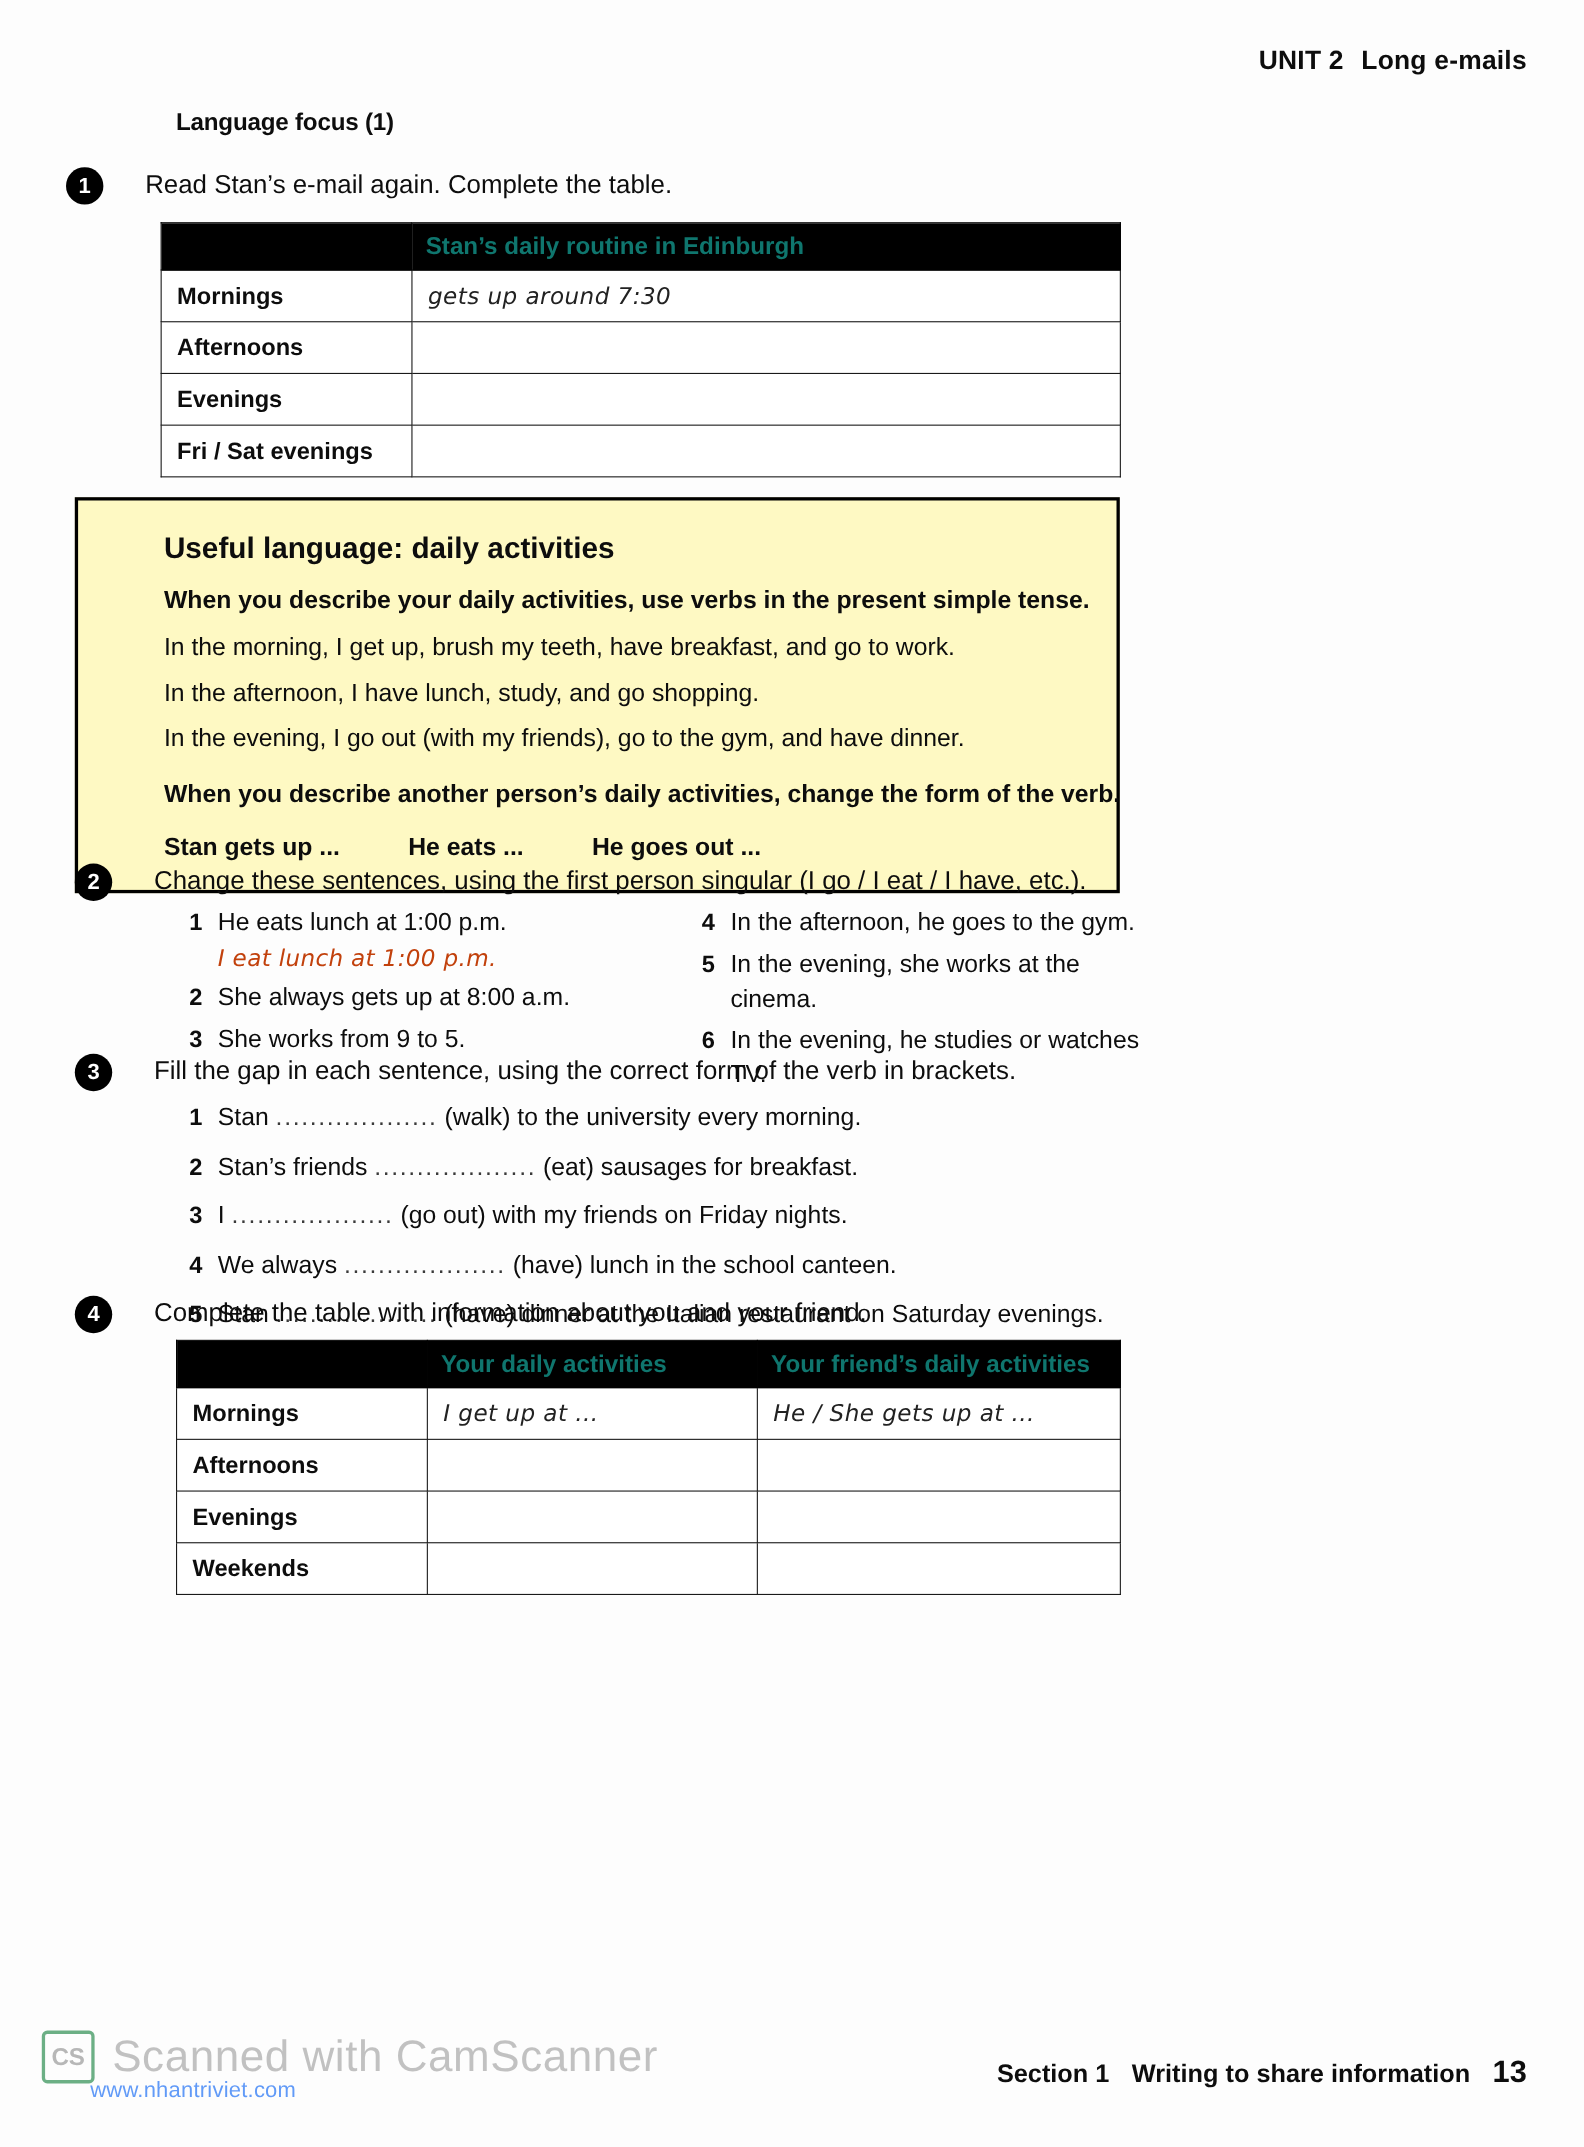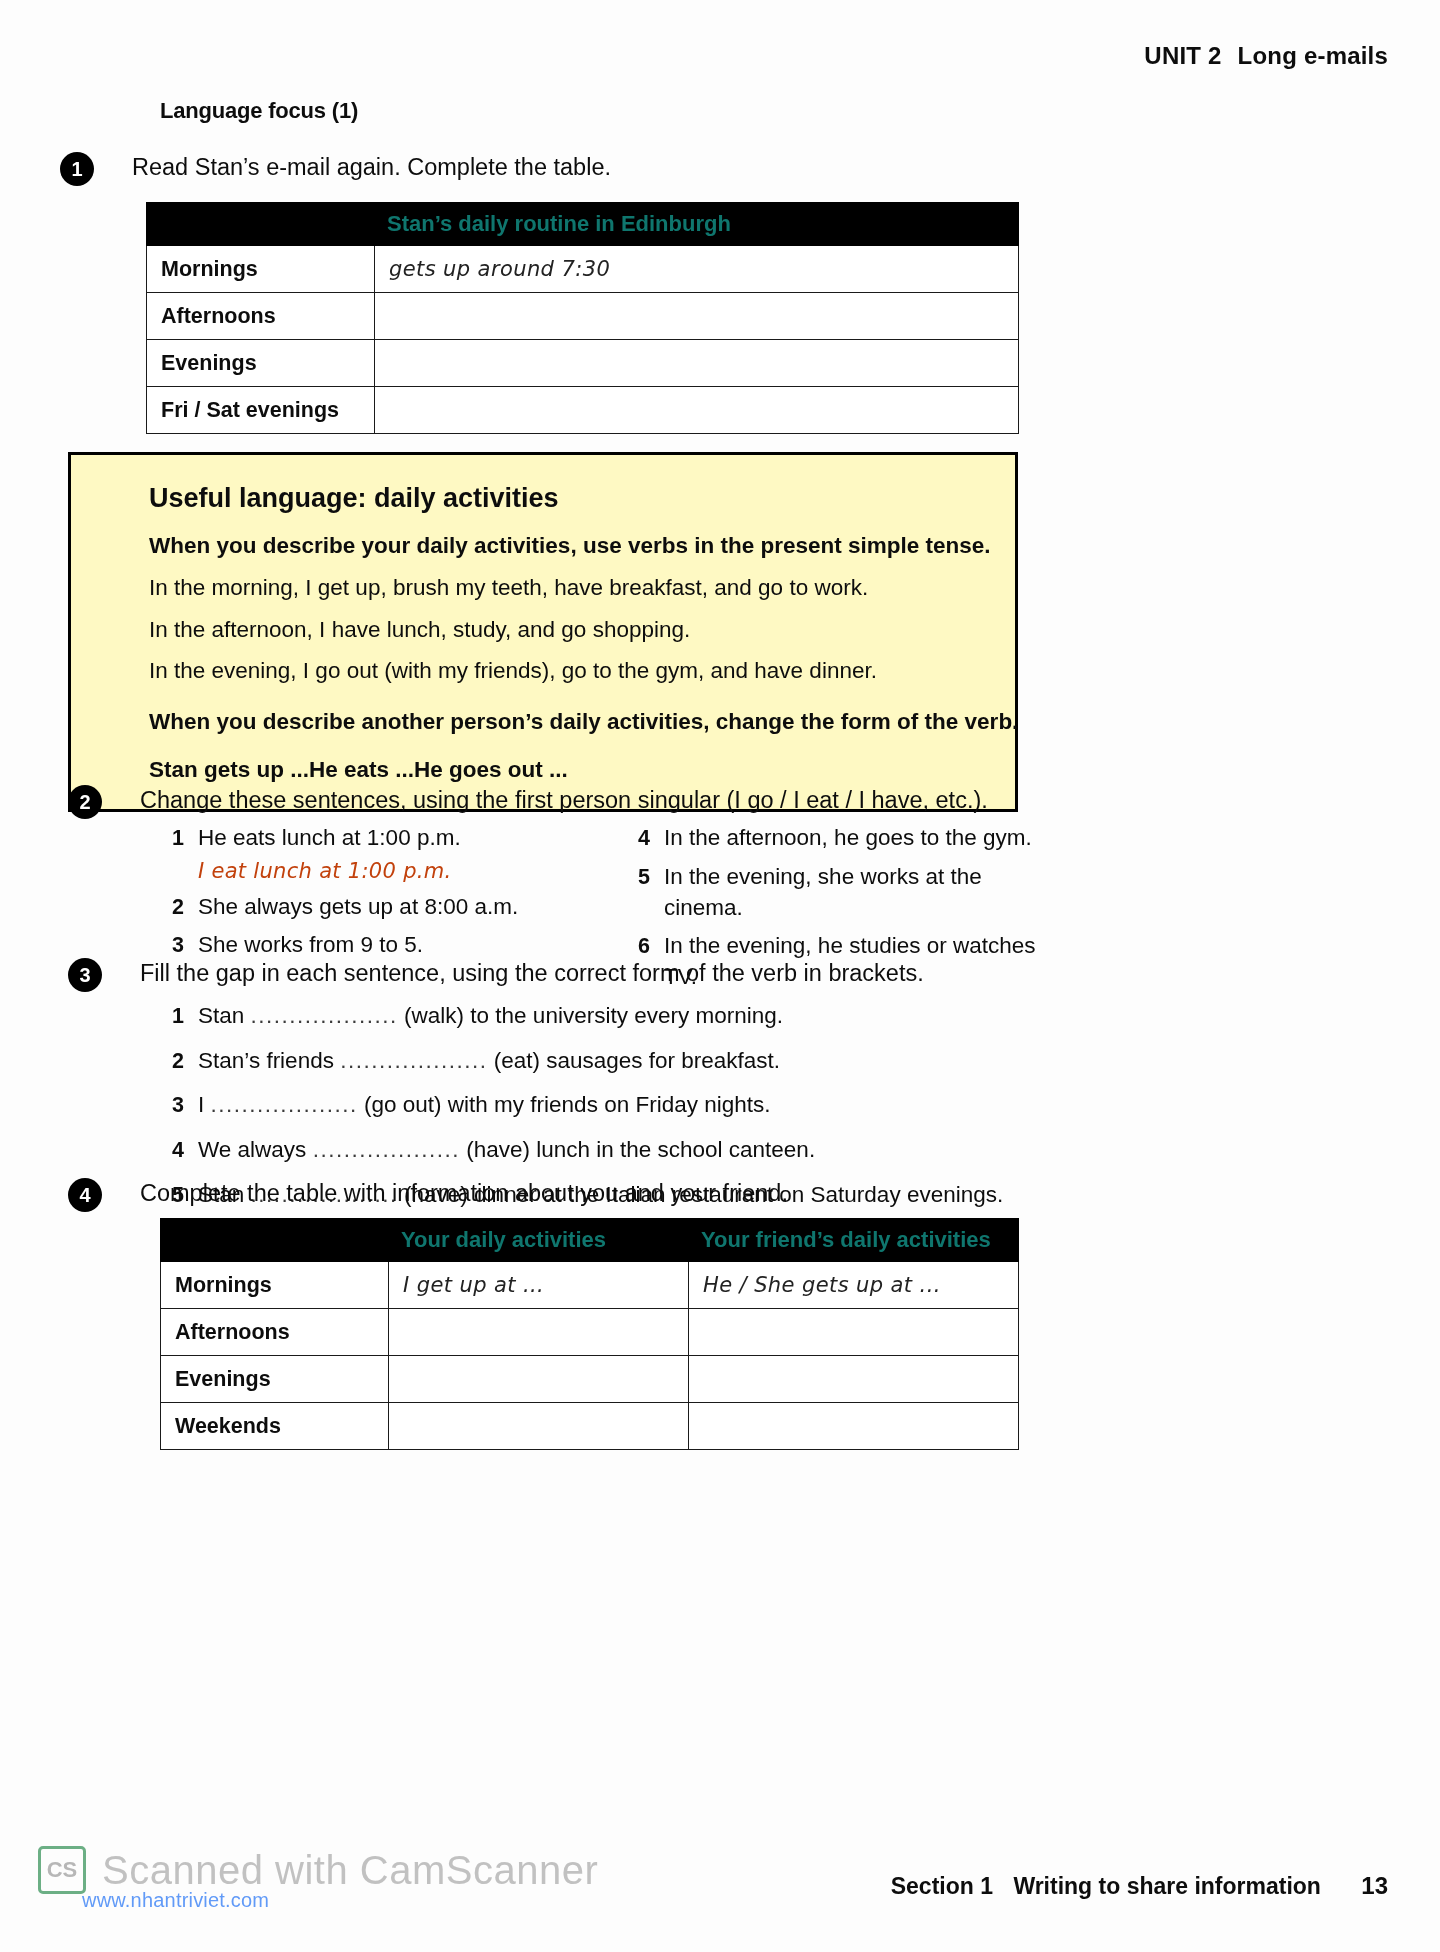--- a/index.html
+++ b/index.html
@@ -136,20 +136,21 @@
     line-height: 1.28;
     margin-bottom: 13px;
     white-space: nowrap;
   }
   .useful-line.bold { font-weight: 700; }
   .useful-examples {
     font-size: 22.5px;
     font-weight: 700;
     margin-top: 20px;
     display: flex;
+    gap: 62px;
     white-space: nowrap;
   }
 
   
   .items { position: absolute; }
   .item-row {
     display: flex;
     align-items: baseline;
     font-size: 22.5px;
     line-height: 1.38;
@@ -185,22 +186,22 @@
   .footer-right {
     position: absolute;
     right: 52px;
     bottom: 0;
     font-size: 23px;
     font-weight: 600;
     white-space: nowrap;
   }
   .footer-right .page-num {
     font-weight: 700;
-    margin-left: 34px;
-    font-size: 24px;
+    margin-left: 14px;
+    font-size: 28px;
   }
 
   
   .cs-watermark {
     position: absolute;
     left: 38px;
     bottom: 58px;
     display: flex;
     align-items: center;
     gap: 16px;

